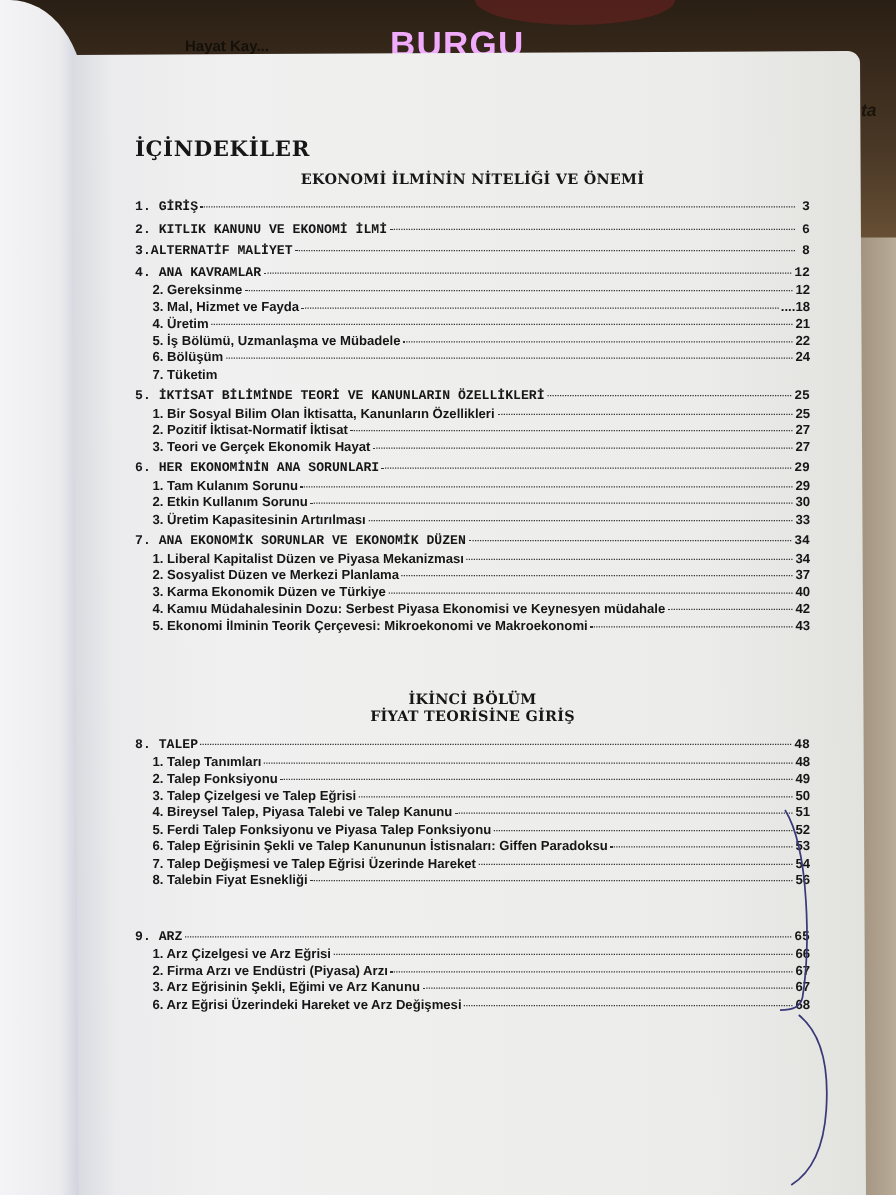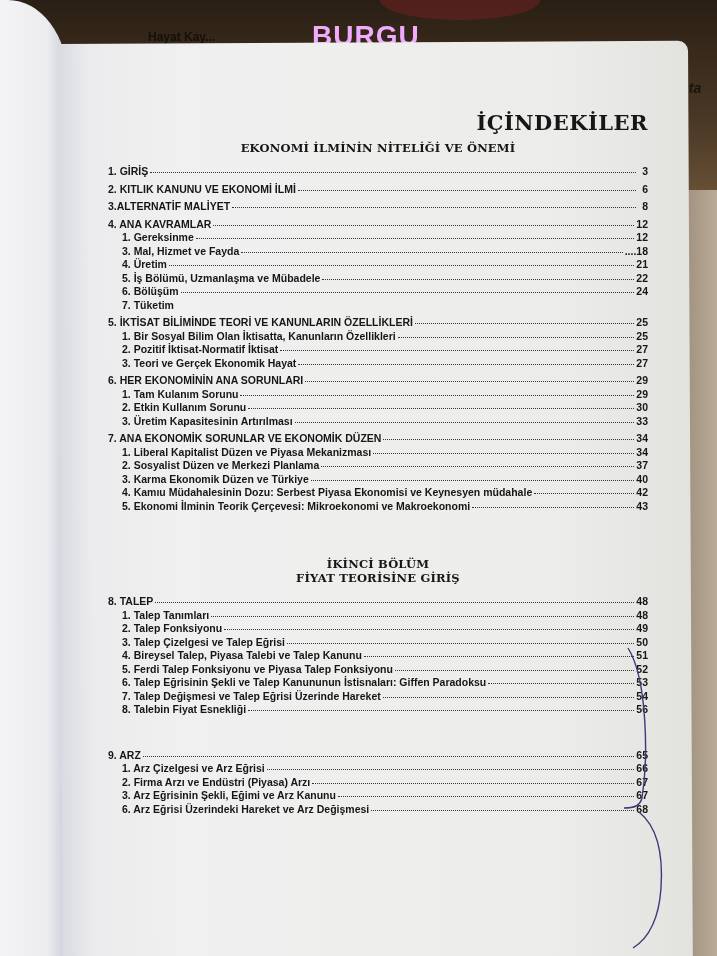--- a/index.html
+++ b/index.html
@@ -41,33 +41,33 @@
       background: linear-gradient(90deg, #d9dbe0 0px, #ebebed 30px, #f0f0f0 120px, #ececea 500px, #e2e2df 630px);
       transform: rotate(-0.3deg);
       transform-origin: top left;
       border-top-right-radius: 10px;
     }
     .content {
       position: absolute; left: 108px; top: 110px; width: 540px;
       color: #161616;
     }
     .toc-title {
-      text-align: right; font-family: "DejaVu Serif", serif; font-weight: bold;
-      font-size: 21px; margin: 0 0 6px 0; letter-spacing: 0.5px;
+      text-align: left; font-family: "DejaVu Serif", serif; font-weight: bold;
+      font-size: 17px; margin: 0 0 6px 0; letter-spacing: 0.5px;
     }
     .section-head {
       text-align: center; font-family: "DejaVu Serif", serif; font-weight: bold;
       font-size: 11.5px; line-height: 14px; letter-spacing: 0.2px;
     }
     .entries { margin-top: 10px; }
     .entry {
       display: flex; align-items: baseline; font-size: 10.5px; font-weight: bold;
       line-height: 13.5px; white-space: nowrap;
     }
-    .entry.main { margin-top: 4px; }
+    .entry.main { margin-top: 4px; font-family: Liberation Mono, monospace; }
     .entry.sub { padding-left: 14px; }
     .entry .label { flex: 0 0 auto; }
     .entry .dots {
       flex: 1 1 auto; overflow: hidden; margin: 0 2px;
       border-bottom: 1.5px dotted #333; height: 1px; position: relative; top: -2px;
     }
     .entry .pg { flex: 0 0 auto; min-width: 10px; text-align: right; }
     .entry.nodots .dots { border-bottom: none; }
     .spacer-1 { height: 44px; }
     .spacer-3 { height: 28px; }
@@ -108,21 +108,21 @@
         <span class="label">3.ALTERNATİF MALİYET</span>
         <span class="dots"></span>
         <span class="pg">8</span>
       </div>
       <div class="entry main">
         <span class="label">4. ANA KAVRAMLAR</span>
         <span class="dots"></span>
         <span class="pg">12</span>
       </div>
       <div class="entry sub">
-        <span class="label">1. Gereksinme</span>
+        <span class="label">2. Gereksinme</span>
         <span class="dots"></span>
         <span class="pg">12</span>
       </div>
       <div class="entry sub">
         <span class="label">3. Mal, Hizmet ve Fayda</span>
         <span class="dots"></span>
         <span class="pg">....18</span>
       </div>
       <div class="entry sub">
         <span class="label">4. Üretim</span>

